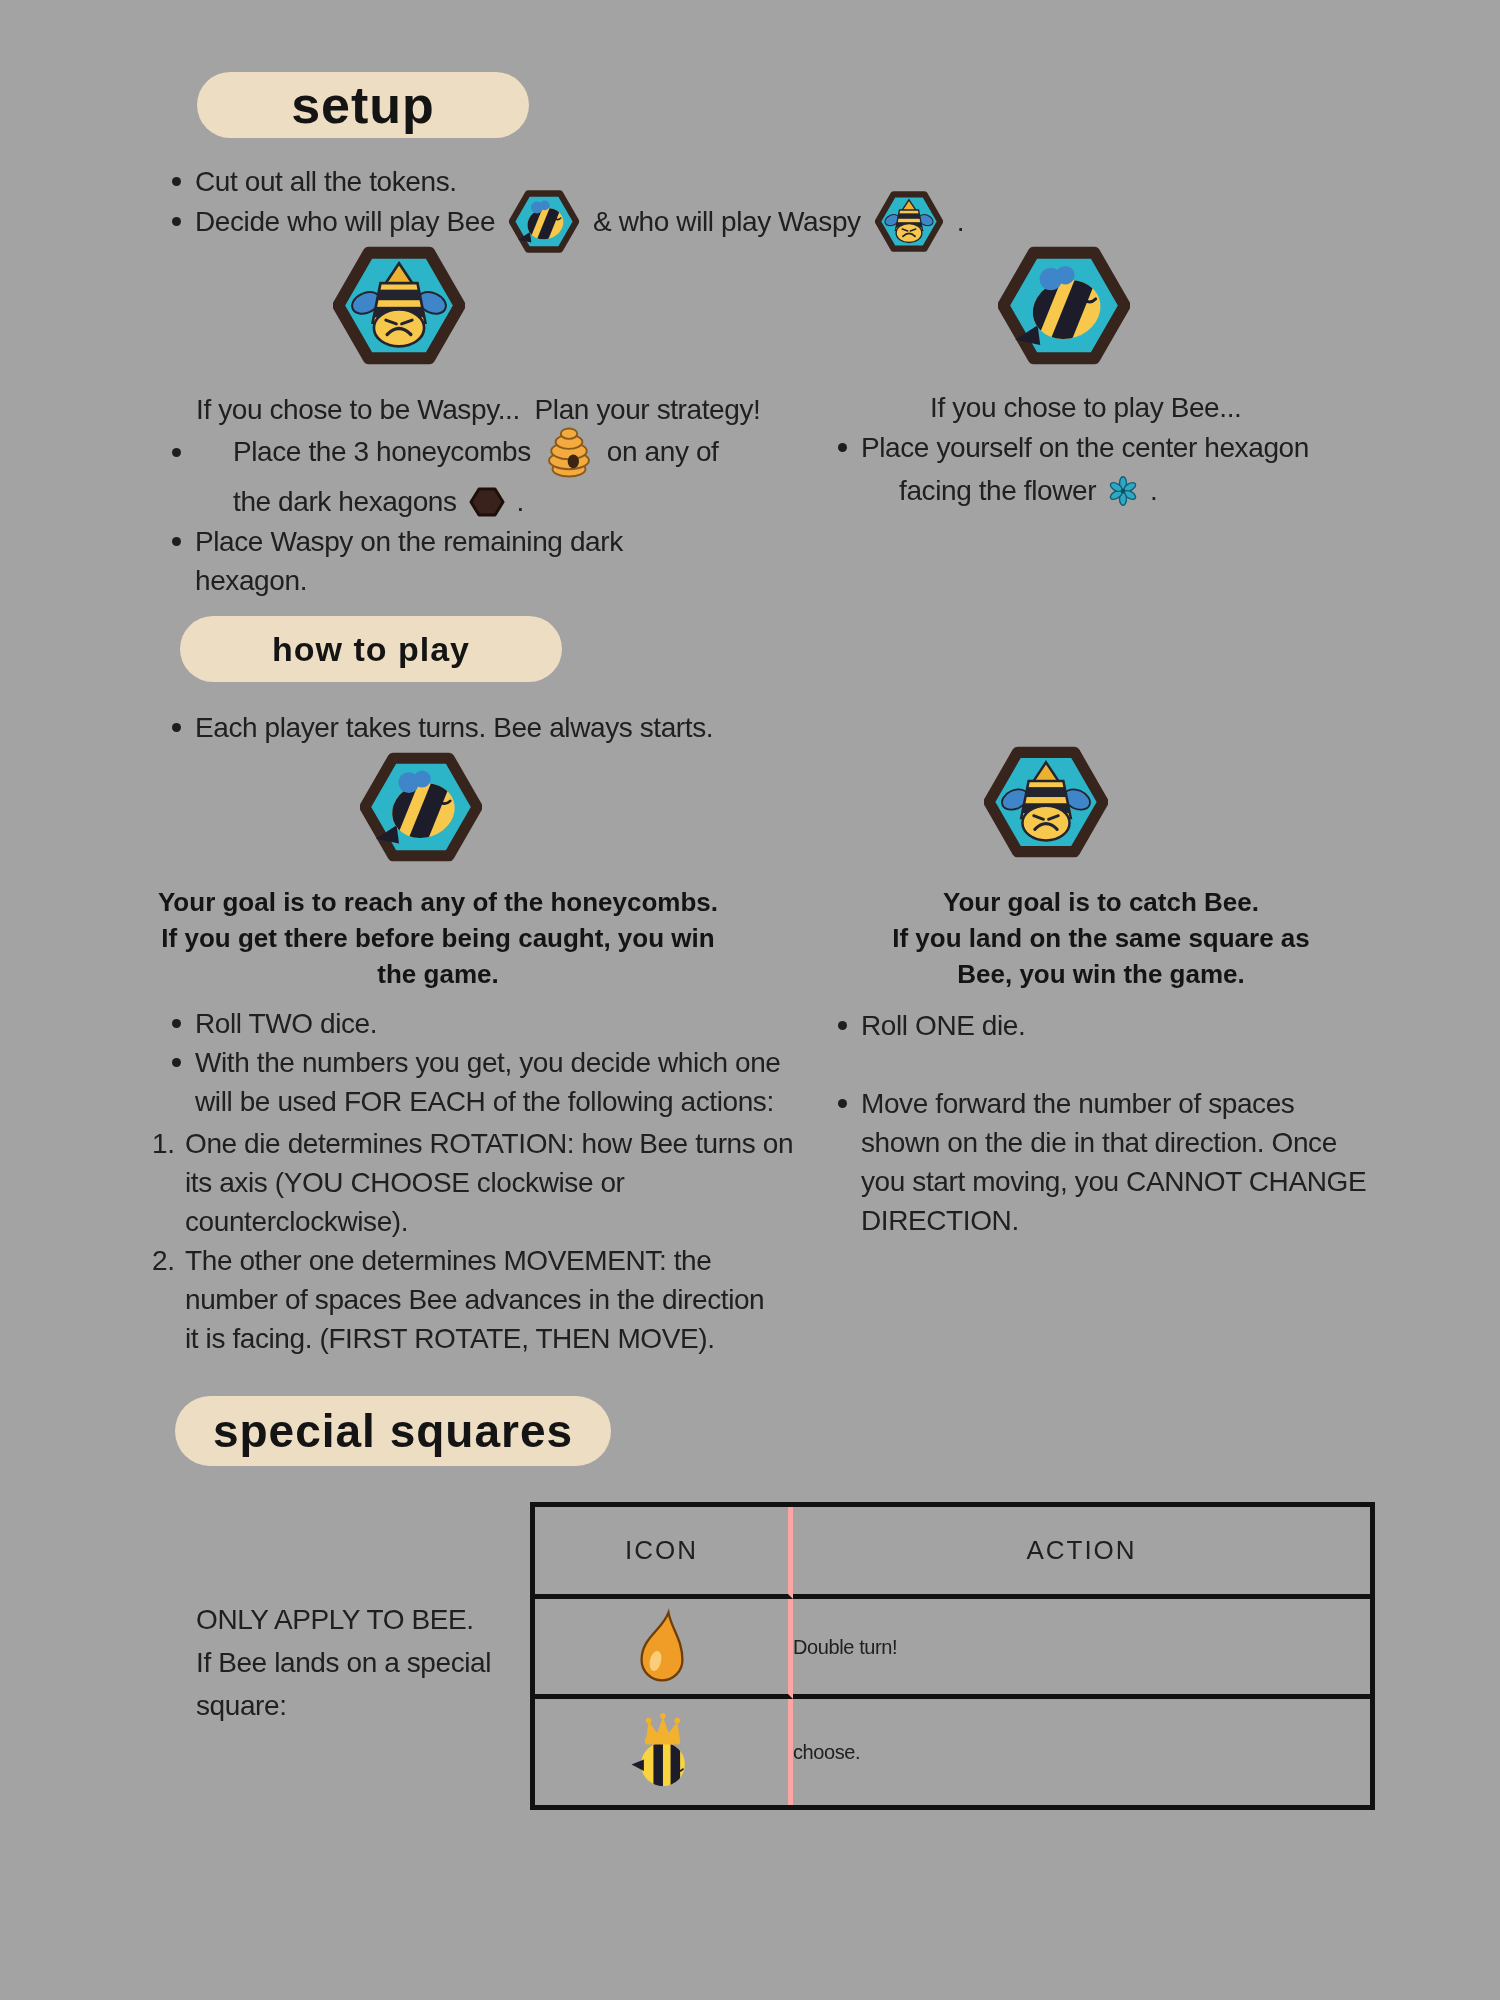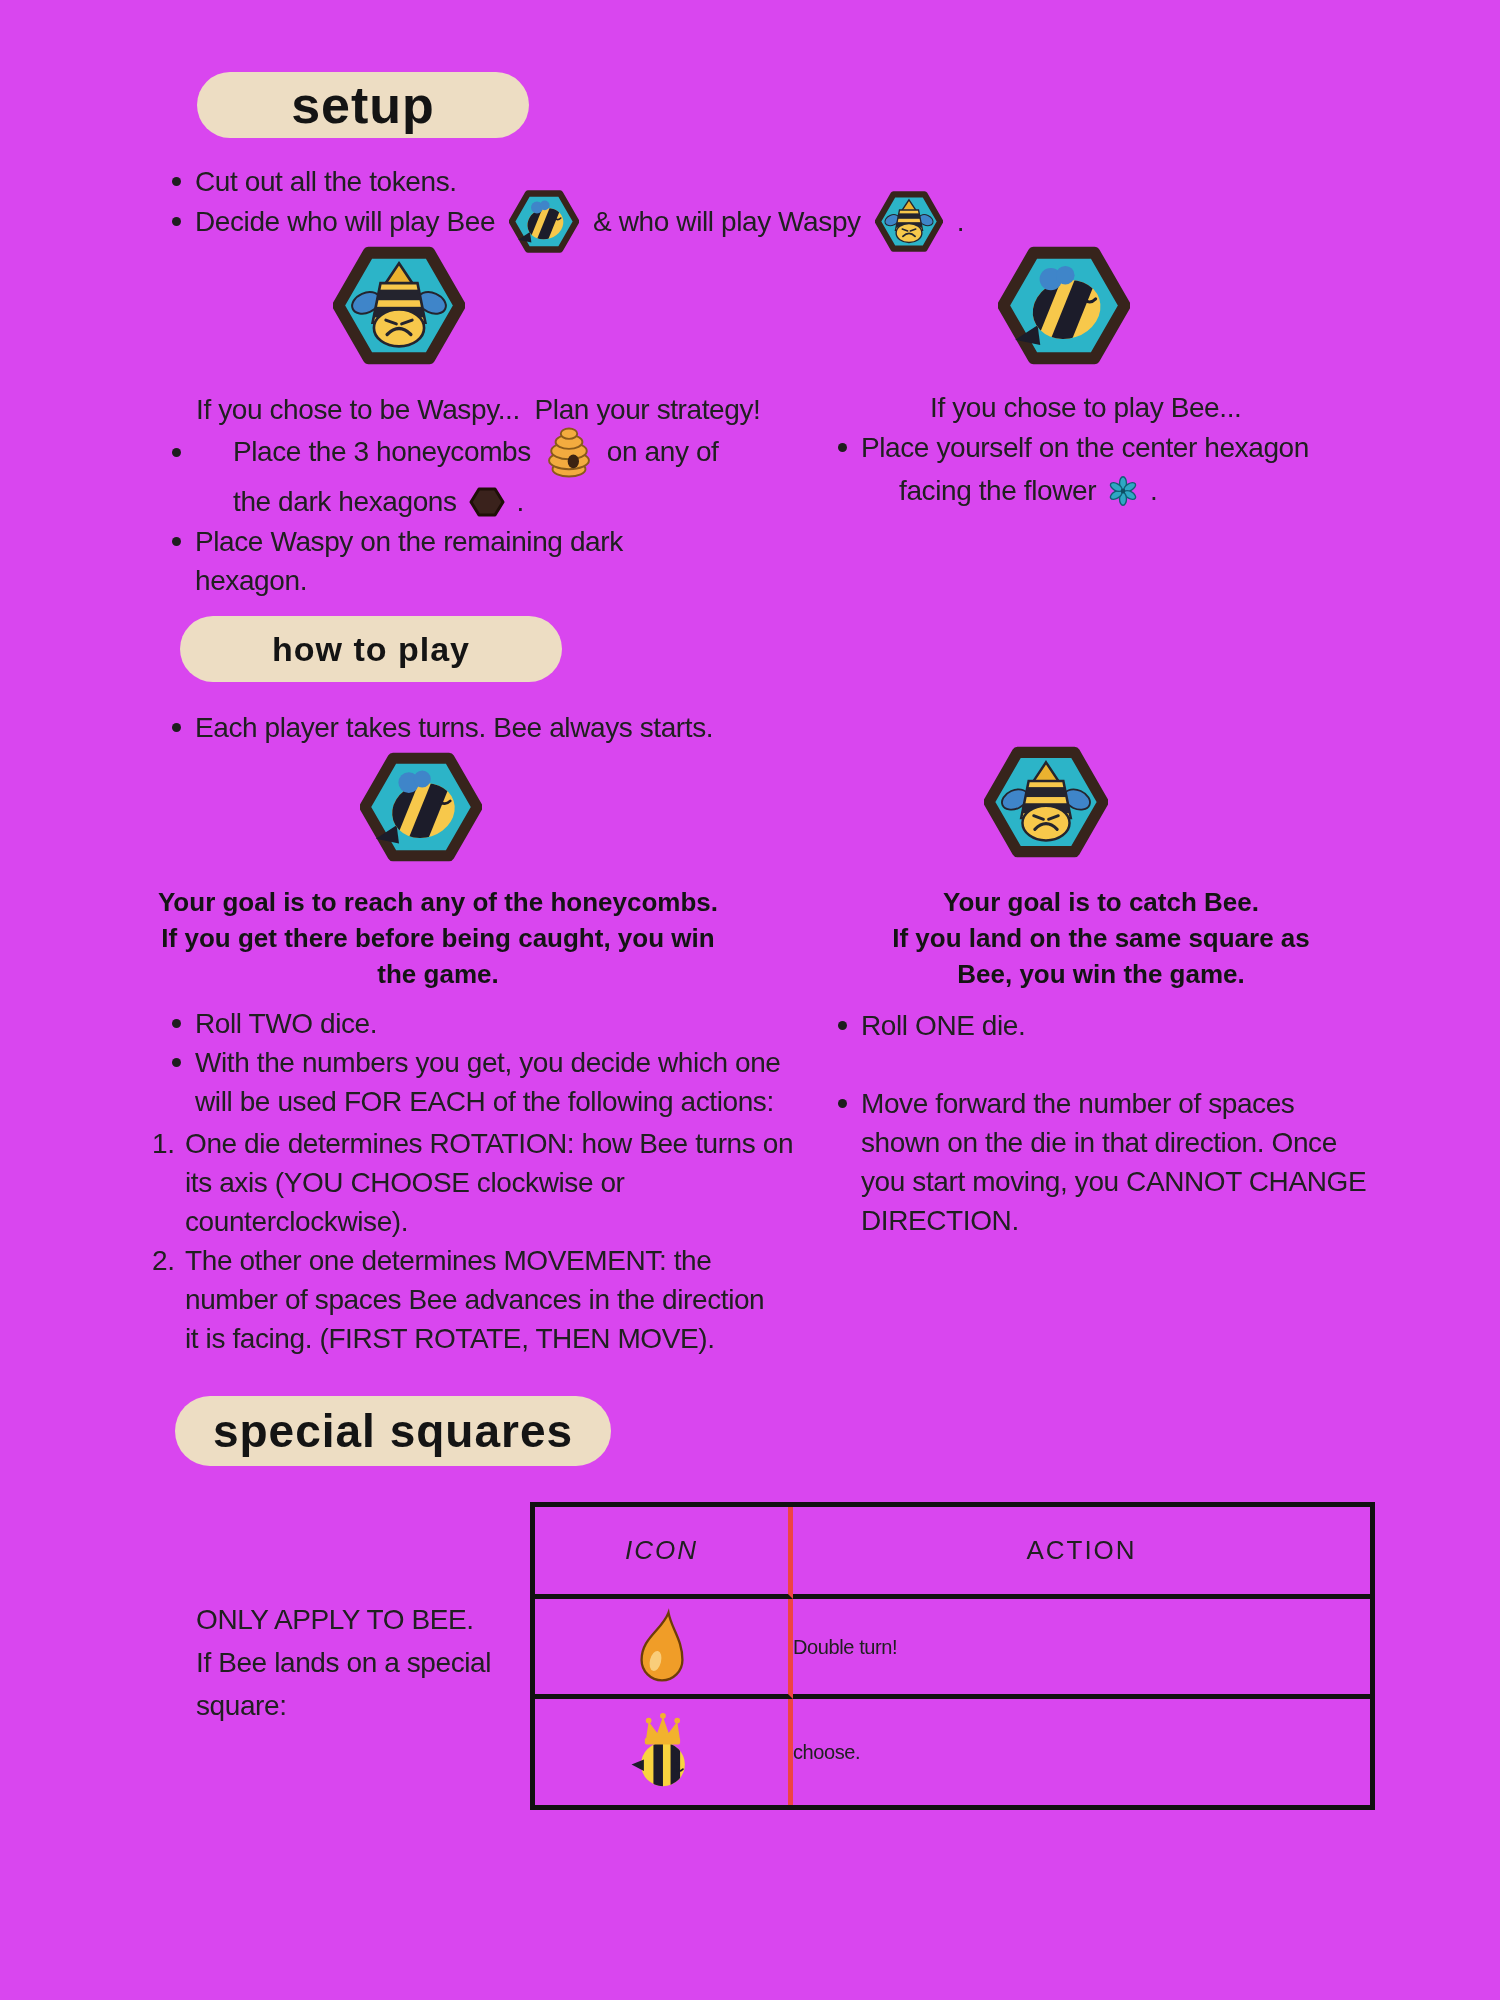--- a/index.html
+++ b/index.html
@@ -1,16 +1,16 @@
 <!DOCTYPE html>
 <html><head>
 <meta charset="utf-8">
 <style>
   html,body{margin:0;padding:0;background:#fff;}
-  .page{position:relative;width:1500px;height:2000px;background:#d946ef;overflow:hidden;
+  .page{position:relative;width:1500px;height:2000px;background:#a3a3a3;overflow:hidden;
         font-family:"Liberation Sans",sans-serif;color:#202020;}
   .pill{position:absolute;background:#edddc3;border-radius:40px;display:flex;align-items:center;justify-content:center;}
   .pt{font-weight:700;color:#141414;letter-spacing:1px;}
   #p-setup{left:197px;top:72px;width:332px;height:66px;}
   #p-setup .pt{font-size:52px;}
   #p-howto{left:180px;top:616px;width:382px;height:66px;}
   #p-howto .pt{font-size:34px;}
   #p-special{left:175px;top:1396px;width:436px;height:70px;}
   #p-special .pt{font-size:46px;}
   .txt{font-size:28px;line-height:39px;letter-spacing:-0.4px;}
@@ -24,21 +24,21 @@
   .line{display:flex;align-items:center;gap:12px;margin-left:38px;}
   .ic{flex:none;display:block;}
   .goal{position:absolute;font-weight:700;font-size:26px;line-height:36px;text-align:center;letter-spacing:0;color:#141414;}
   .numitem{position:absolute;left:152px;display:flex;}
   .num{flex:none;width:33px;font-size:28px;line-height:39px;letter-spacing:-0.4px;}
   .note{font-size:28px;line-height:43px;letter-spacing:-0.4px;}
   .sqtable{position:absolute;left:530px;top:1502px;width:845px;border:5px solid #111;
            display:grid;grid-template-columns:258px 1fr;grid-template-rows:92px 100px 106px;box-sizing:border-box;}
   .cell{display:flex;align-items:center;justify-content:center;box-sizing:border-box;}
   .cb{border-bottom:5px solid #111;}
-  .cr{border-right:5px solid #ef4444;font-style:italic;}
+  .cr{border-right:5px solid #fca5a5;}
   .hcell{font-size:26px;letter-spacing:2px;}
   .acell{display:flex;flex-direction:column;align-items:flex-start;justify-content:center;
          font-size:20px;line-height:40px;letter-spacing:-0.4px;}
 </style>
 </head>
 <body>
 
 <div class="page">
 
   <svg style="position:absolute;width:0;height:0" aria-hidden="true">

